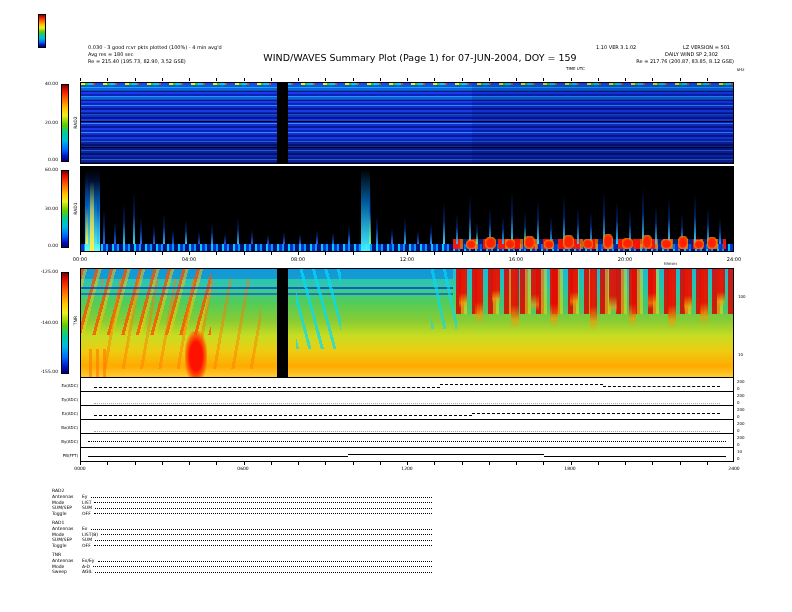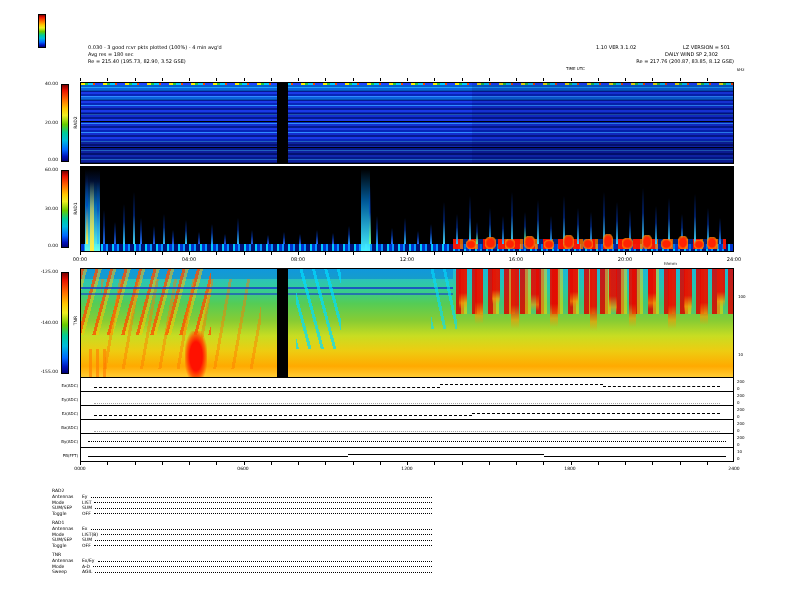--- a/index.html
+++ b/index.html
@@ -58,20 +58,21 @@
 <body>
 
 <div class="page">
 
   <div class="cbar" style="left:38px;top:14px;height:34px;"></div>
 
   <div class="abs t5" style="left:88px;top:44px;">0.030 - 3 good rcvr pkts plotted (100%) - 4 min avg'd</div>
   <div class="abs t5" style="left:88px;top:51px;">Avg res = 180 sec</div>
   <div class="abs t5" style="left:88px;top:58px;">Re =  215.40 (195.73, 82.90, 3.52 GSE)</div>
 
+  <div class="abs t9 center" style="left:216px;top:52px;width:408px;">WIND/WAVES Summary Plot (Page 1) for 07-JUN-2004, DOY = 159</div>
   <div class="abs t4" style="left:566px;top:66px;">TIME UTC</div>
 
   <div class="abs t5" style="left:596px;top:44px;">1.10 VER 3.1.02</div>
   <div class="abs t5 right" style="right:62px;top:44px;">LZ VERSION = 501</div>
   <div class="abs t5 right" style="right:74px;top:51px;">DAILY WIND SP 2,302</div>
   <div class="abs t5 right" style="right:58px;top:58px;">Re =  217.76 (200.87, 83.85, 8.12 GSE)</div>
   <div class="abs t4" style="left:737px;top:67px;">kHz</div>
 
   <div class="tickstrip" style="top:78px;"></div>
 

